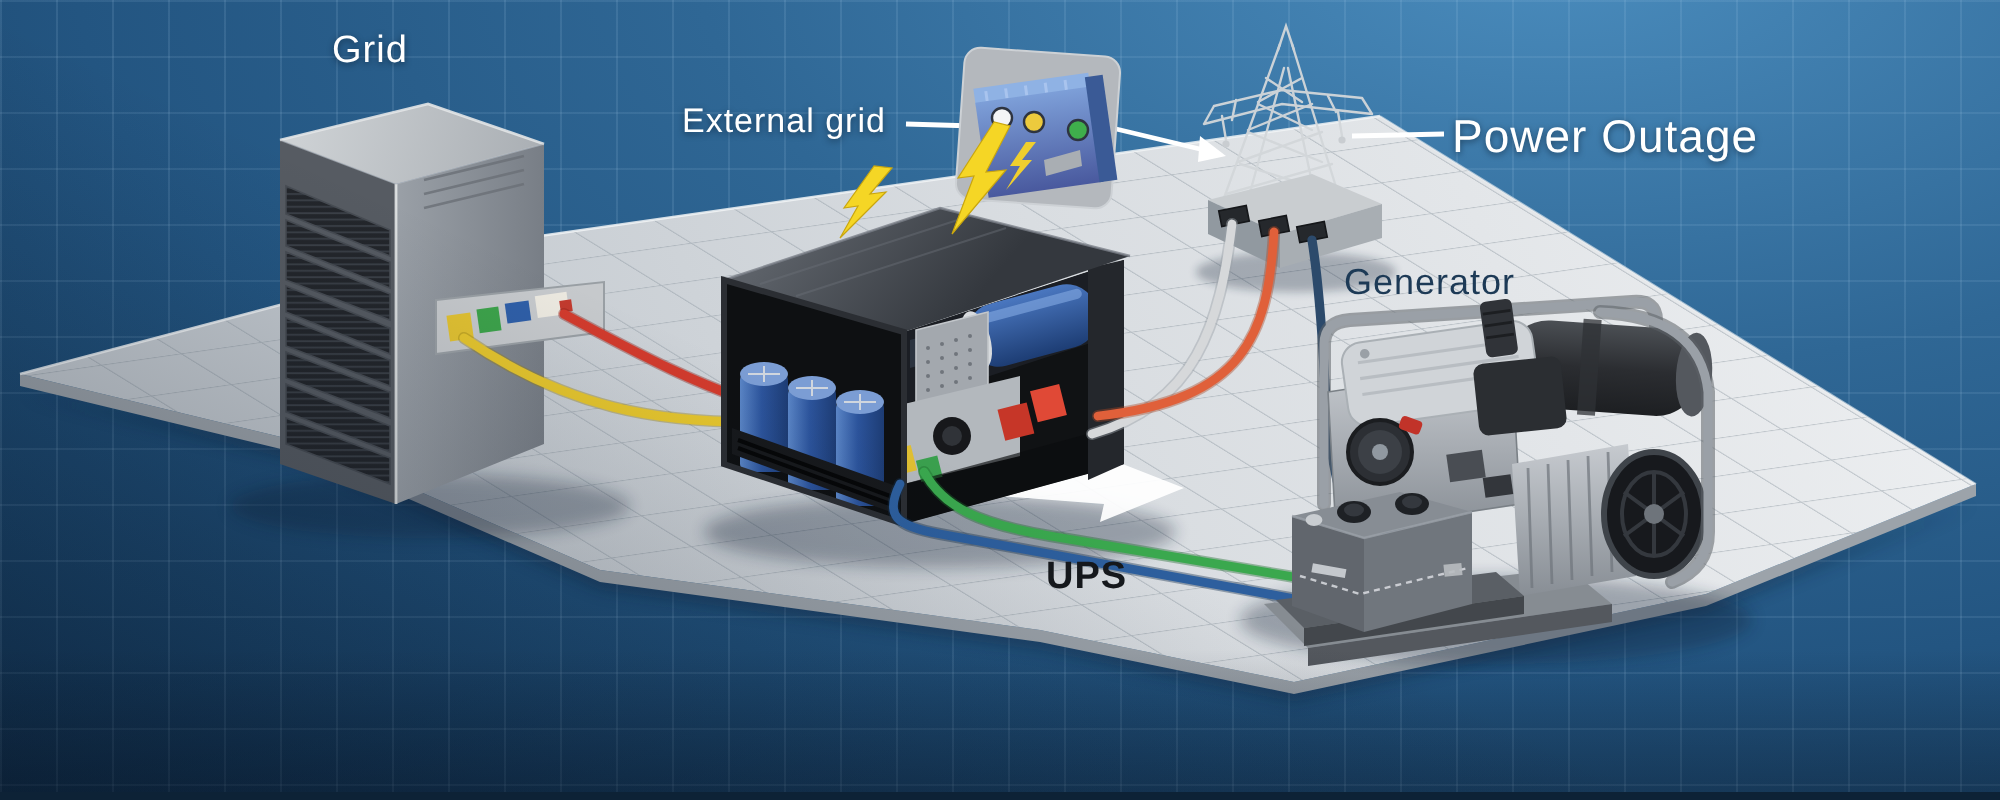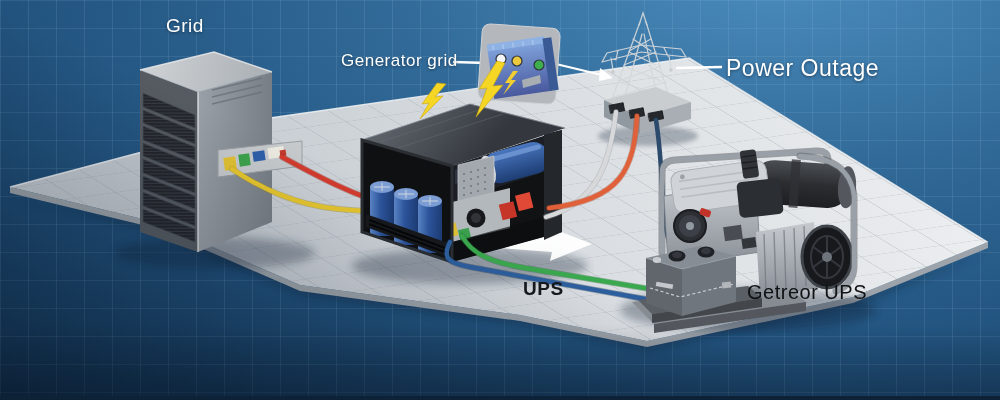--- a/index.html
+++ b/index.html
@@ -343,17 +343,17 @@
 
     <g>
       <path d="M437,83 L422,104 L429,103 L420,119 L443,96 L435,97 L446,84 Z" fill="#f5d625" stroke="#c9a60e" stroke-width="0.6"></path>
       <path d="M497,61 L479,89 L487,88 L476,117 L503,85 L493,86 L505,63 Z" fill="#f5d625" stroke="#c9a60e" stroke-width="0.6"></path>
     </g>
   </svg>
 
   <div class="vignette"></div>
 
   <div class="lbl light lbl-grid">Grid</div>
-  <div class="lbl light lbl-external">Generator grid</div>
+  <div class="lbl light lbl-external">External grid</div>
   <div class="lbl light lbl-outage">Power Outage</div>
+  <div class="lbl lbl-generator">Generator</div>
   <div class="lbl lbl-ups">UPS</div>
-  <div class="lbl lbl-getreor">Getreor UPS</div>
 </div>
 
 </body></html>

